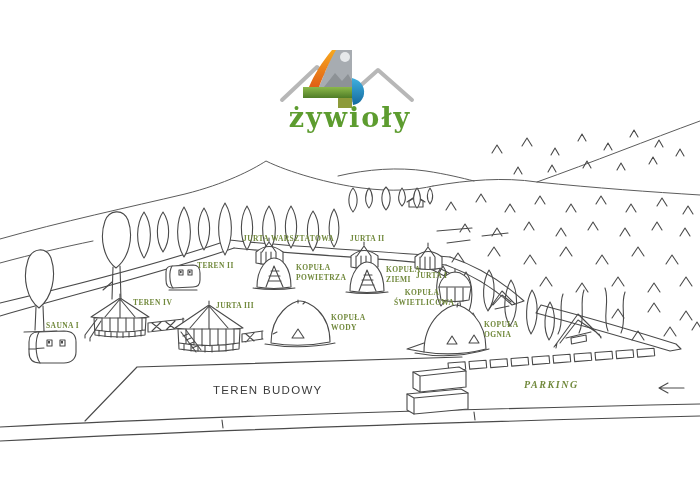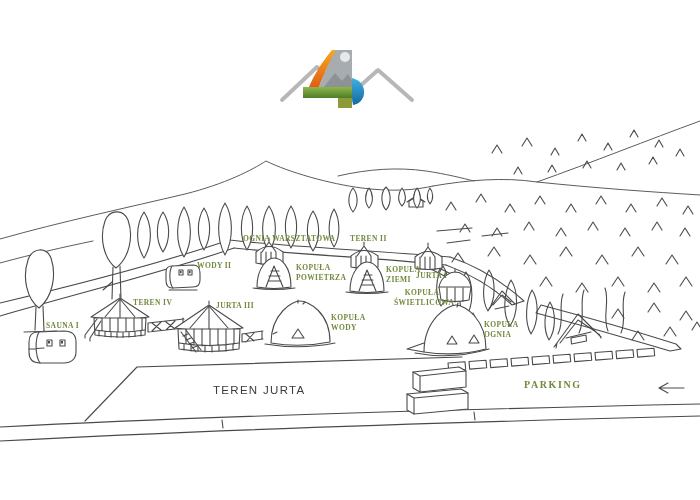--- a/index.html
+++ b/index.html
@@ -7,21 +7,21 @@
          font-family:"Liberation Serif",serif;}
   .scene{position:absolute;left:0;top:0;}
   .ink{stroke:var(--ink);fill:none;stroke-width:1.1;stroke-linecap:round;stroke-linejoin:round;}
   .inkf{stroke:var(--ink);fill:#ffffff;stroke-width:1.1;stroke-linecap:round;stroke-linejoin:round;}
   .hill{stroke:var(--hill);fill:none;stroke-width:1;stroke-linecap:round;stroke-linejoin:round;}
   .dot{fill:var(--ink);stroke:none;}
   .map-label{position:absolute;color:var(--label-green);font-size:7.5px;font-weight:600;
              letter-spacing:.4px;line-height:1.35;white-space:pre-line;}
   .center{text-align:center;}
   .parking-label{position:absolute;color:var(--label-green);font-size:10px;font-weight:600;
-             letter-spacing:1.6px;}
+             letter-spacing:1.6px;font-style:italic;}
   .construction-label{position:absolute;color:var(--construction-text);
              font-family:"Liberation Sans",sans-serif;font-size:11.5px;font-weight:500;
              letter-spacing:1.3px;}
   .logo-svg{position:absolute;left:272px;top:42px;}
   .logo-text{position:absolute;left:250px;top:102px;width:200px;text-align:center;
              font-family:"DejaVu Serif",serif;font-weight:bold;font-size:27px;
              letter-spacing:2px;color:var(--logo-green);}
 </style>
 </head>
 <body>
@@ -50,20 +50,21 @@
     <g>
       <path d="M62,8 L80,8 L80,45 L47,45 Z" fill="#a7acb1"></path>
       <path d="M52,45 L63,31 L70,39 L76,32 L80,39 L80,45 Z" fill="#8d9296"></path>
       <circle cx="73" cy="15" r="5" fill="#e6e9eb"></circle>
       <path d="M60,8 C50,20 42,33 37,45 L47,45 C52,32 58,18 64,8 Z" fill="url(#gradFlame)"></path>
       <path d="M31,45 L90,45 L90,56 L31,56 Z" fill="url(#gradGrass)"></path>
       <path d="M66,56 L80,56 L80,66 L66,66 Z" fill="#8d9a3a"></path>
       <path d="M80,36 C88,38 93,44 92,52 C91,58 87,62 81,63 L80,56 Z" fill="url(#gradWater)"></path>
     </g>
   </svg>
+  <div class="logo-text">żywioły</div>
 
   <svg class="scene" width="700" height="500" viewBox="0 0 700 500">
 
     <g>
       <path class="hill" d="M0,239 C60,222 130,207 185,194 C225,184 252,170 266,161 C288,172 330,184 362,188 C392,192 416,190 433,186"></path>
       <path class="hill" d="M700,121 C648,140 593,162 537,182"></path>
       <path class="hill" d="M433,186 C468,180 504,177 537,182 C595,188 652,192 700,195"></path>
       <path class="hill" d="M0,263 C33,254 64,247 93,241"></path>
       <path class="hill" d="M338,176 C368,169 398,167 426,171 C446,174 462,178 474,181"></path>
     </g>
@@ -203,33 +204,33 @@
       <path class="ink" d="M179,343 Q209,348 239,343 M184,344 L184,350 M191,345 L191,351 M198,346 L198,351 M205,346 L205,352 M212,346 L212,352 M219,346 L219,351 M226,345 L226,351 M233,344 L233,350 M186,329 L186,344 M194,329 L194,345 M202,329 L202,346 M210,329 L210,346 M218,329 L218,345 M226,329 L226,345 M234,329 L234,344"></path>
       <path class="ink" d="M181,332 L196,352 M186,330 L201,350 M183,336 L188,334 M186,340 L191,338 M189,344 L194,342 M192,348 L197,346"></path>
       <path class="ink" d="M242,334 L263,331 M242,342 L263,339 M246,334 L254,341 M254,333 L246,342 M262,331 L262,339 M242,334 L242,342"></path>
     </g>
 
     <g>
       <path class="ink" stroke-width="1.4" d="M684,388 L660,388 M668,383 L659,388 L668,393"></path>
     </g>
   </svg>
 
-  <div class="map-label" style="left:243px;top:234px;">OGNIA WARSZTATOWA</div>
-  <div class="map-label" style="left:350px;top:234px;">TEREN II</div>
+  <div class="map-label" style="left:243px;top:234px;">JURTA WARSZTATOWA</div>
+  <div class="map-label" style="left:350px;top:234px;">JURTA II</div>
   <div class="map-label" style="left:416px;top:235px;margin-top:36px;">JURTA I</div>
-  <div class="map-label" style="left:197px;top:261px;">WODY II</div>
+  <div class="map-label" style="left:197px;top:261px;">TEREN II</div>
   <div class="map-label" style="left:296px;top:263px;">KOPUŁA
 POWIETRZA</div>
   <div class="map-label" style="left:386px;top:265px;">KOPUŁA
 ZIEMI</div>
   <div class="map-label center" style="left:394px;top:288px;width:56px;">KOPUŁA
 ŚWIETLICOWA</div>
   <div class="map-label" style="left:133px;top:298px;">TEREN IV</div>
   <div class="map-label" style="left:216px;top:301px;text-align:right;">JURTA III</div>
   <div class="map-label" style="left:331px;top:313px;">KOPUŁA
 WODY</div>
   <div class="map-label" style="left:484px;top:320px;">KOPUŁA
 OGNIA</div>
   <div class="map-label" style="left:46px;top:321px;text-align:center;">SAUNA I</div>
   <div class="parking-label" style="left:524px;top:379px;">PARKING</div>
-  <div class="construction-label" style="left:213px;top:384px;">TEREN JURTA</div>
+  <div class="construction-label" style="left:213px;top:384px;">TEREN BUDOWY</div>
 
 </div>
 
 </body></html>

